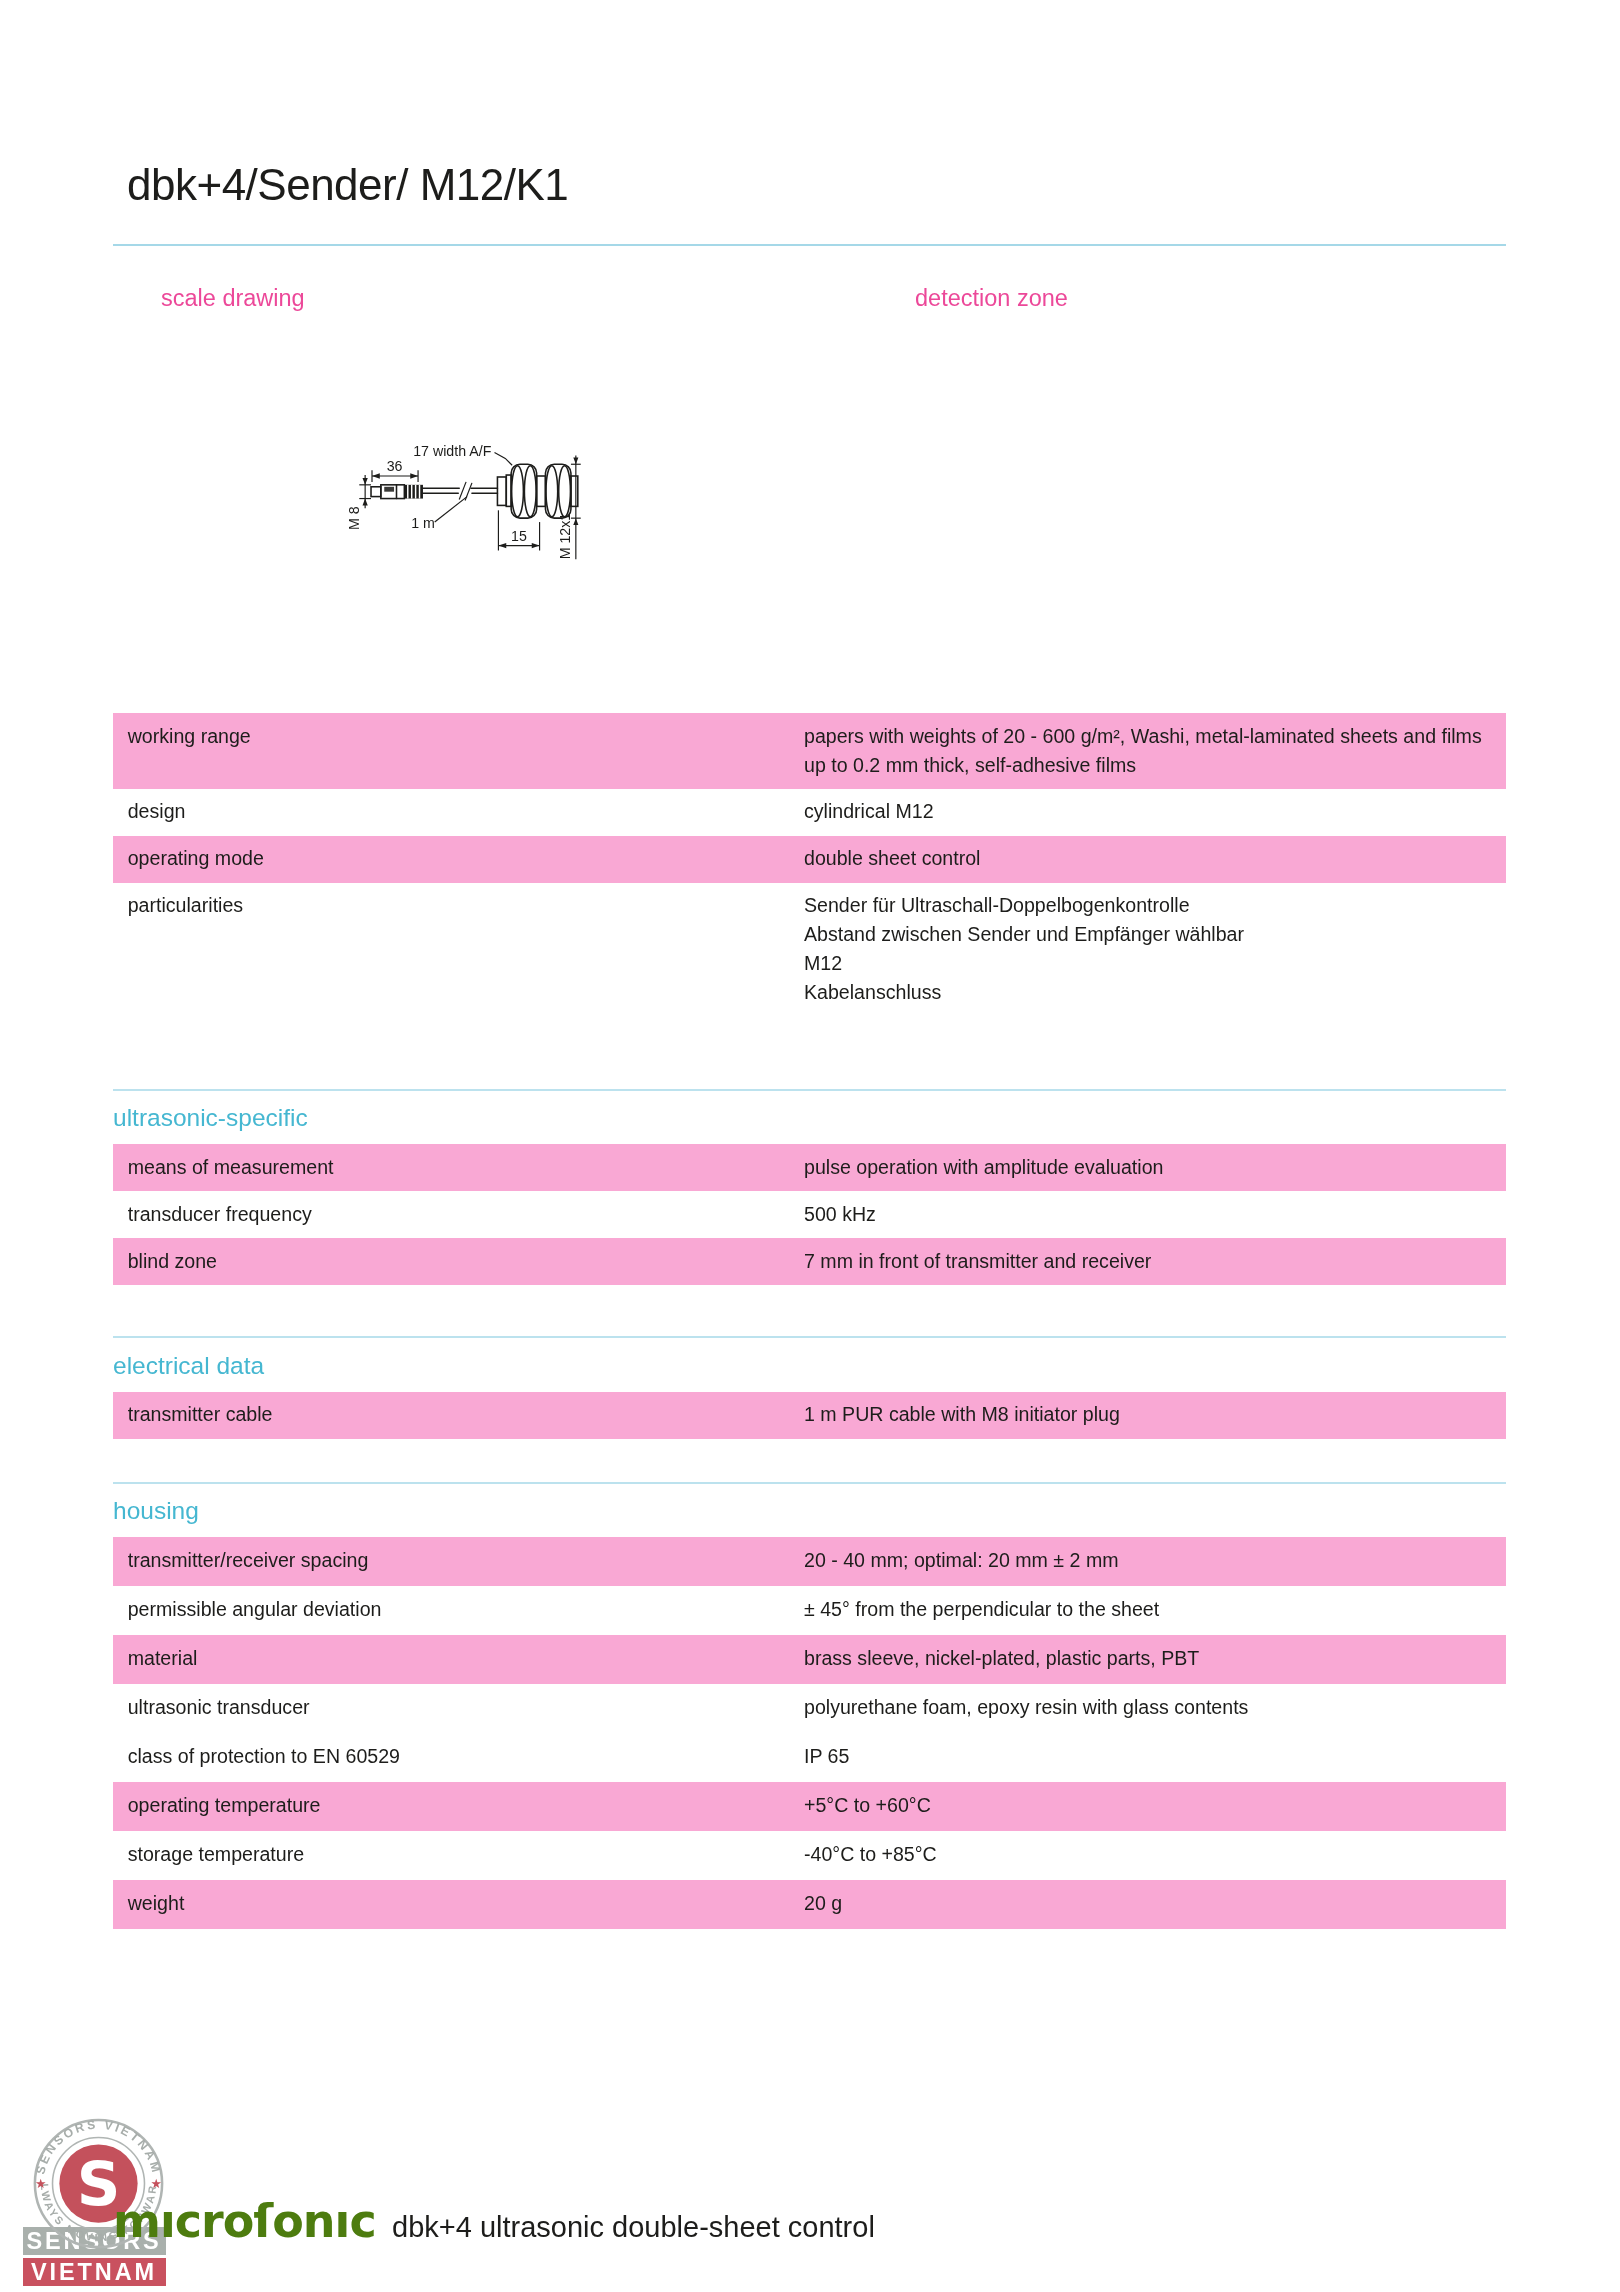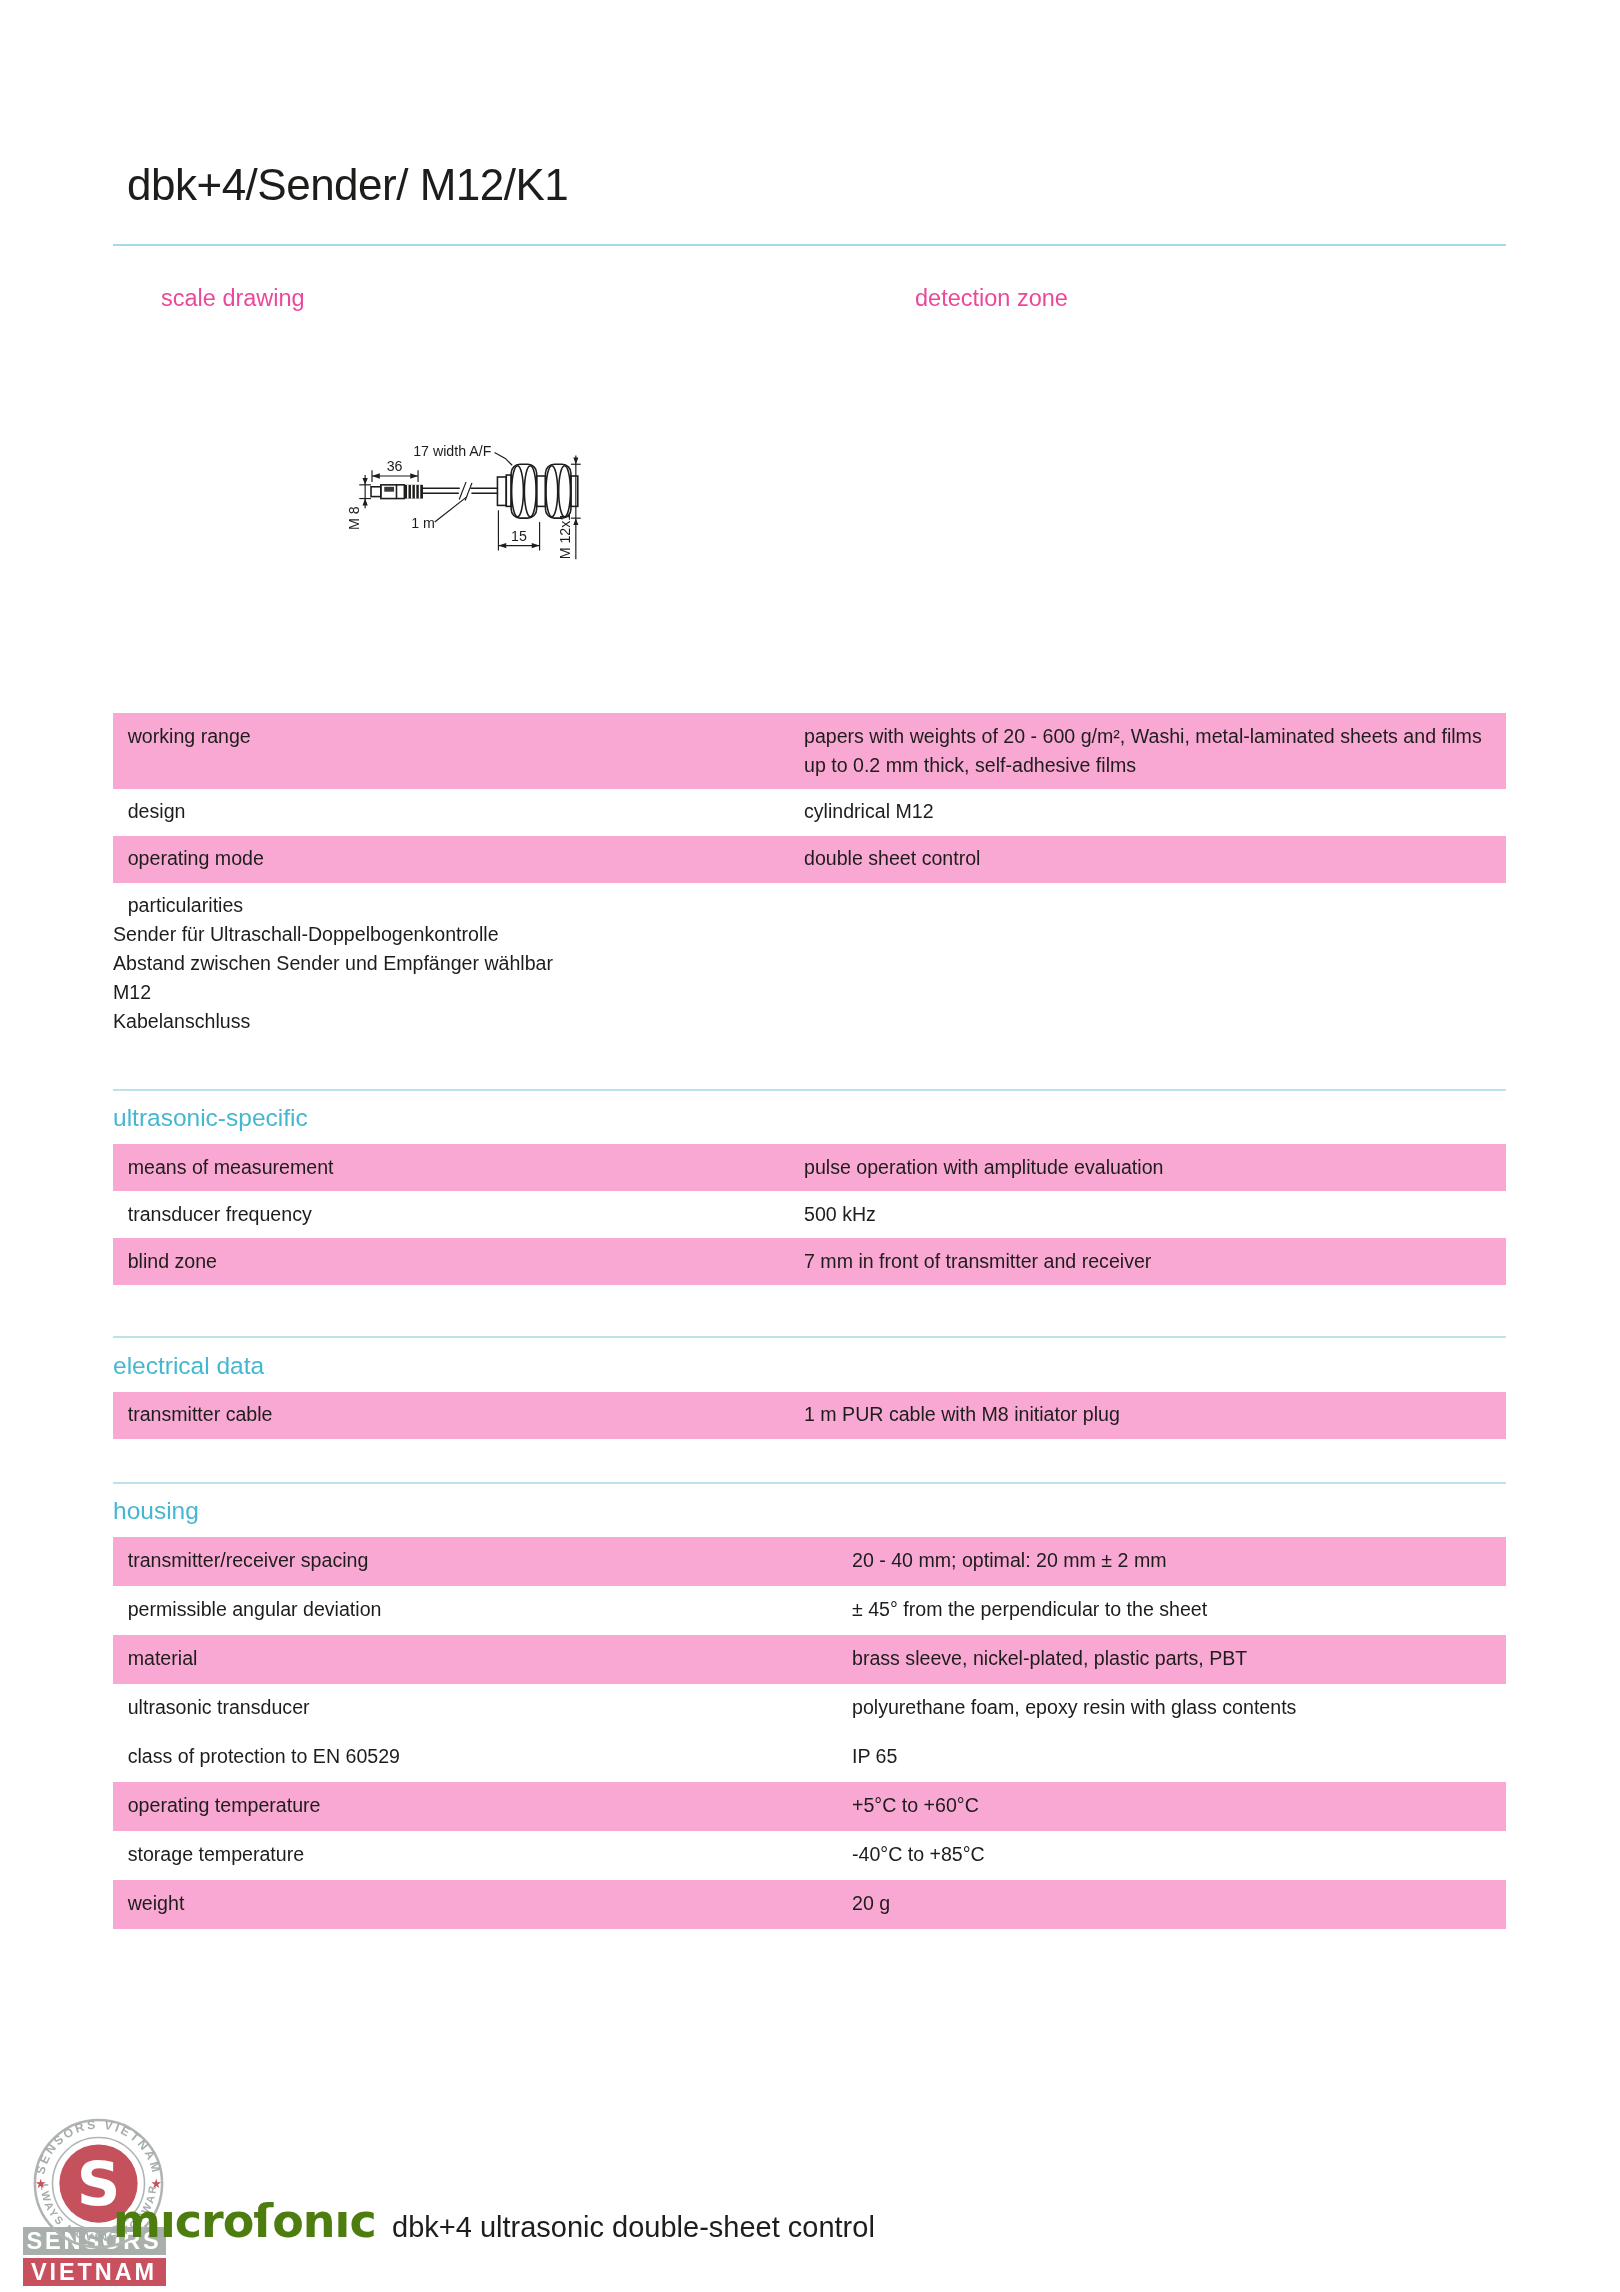--- a/index.html
+++ b/index.html
@@ -15,27 +15,27 @@
   .col-headers{position:absolute;left:113px;top:285px;width:1393px;display:flex;}
   .col-headers .col-h{font-size:23.5px;color:#ec4899;font-weight:400;margin-left:48px;}
   .col-headers .left-col{width:706px;flex:none;}
   .drawing-wrap{position:absolute;left:323px;top:420px;width:294px;height:162px;}
   .drawing-wrap svg{display:block;}
   .spec-table{position:absolute;left:113px;top:713px;width:1393px;}
   .row{display:flex;min-height:47px;box-sizing:border-box;padding:8.8px 0;line-height:29px;font-size:19.6px;align-items:flex-start;}
   .row.blue{background:#f9a8d4;}
   .row .lbl{width:691px;flex:none;padding-left:14.7px;box-sizing:border-box;}
   .row .val{flex:1;padding-right:11.8px;white-space:pre-line;}
-  .row.tall{min-height:167px;flex-direction:column;}
+  .row.tall{min-height:167px;}
   .sec-divider{height:2px;background:#bce2ee;}
   .gap-a{margin-top:39px;}
   .gap-b{margin-top:51px;}
   .gap-c{margin-top:43px;}
   .sec-title{font-size:24.5px;color:#45b7d1;font-weight:400;margin:13.7px 0 11.8px 0;}
-  .sec-housing .row{min-height:49px;gap:48px;}
+  .sec-housing .row{min-height:49px;}
   
   .sensors-box,.vietnam-box{
     position:absolute;left:22.5px;width:143px;height:28px;display:flex;align-items:center;justify-content:center;
     color:#fff;font-weight:700;font-size:23.5px;letter-spacing:2.9px;
   }
   .sensors-box{top:2227px;background:#a9b0ac;}
   .vietnam-box{top:2258px;background:#c9515f;}
   .stamp{position:absolute;left:30px;top:2115px;width:137px;height:139px;}
   .ms-logo{
     position:absolute;left:113px;top:2198px;margin:0;

